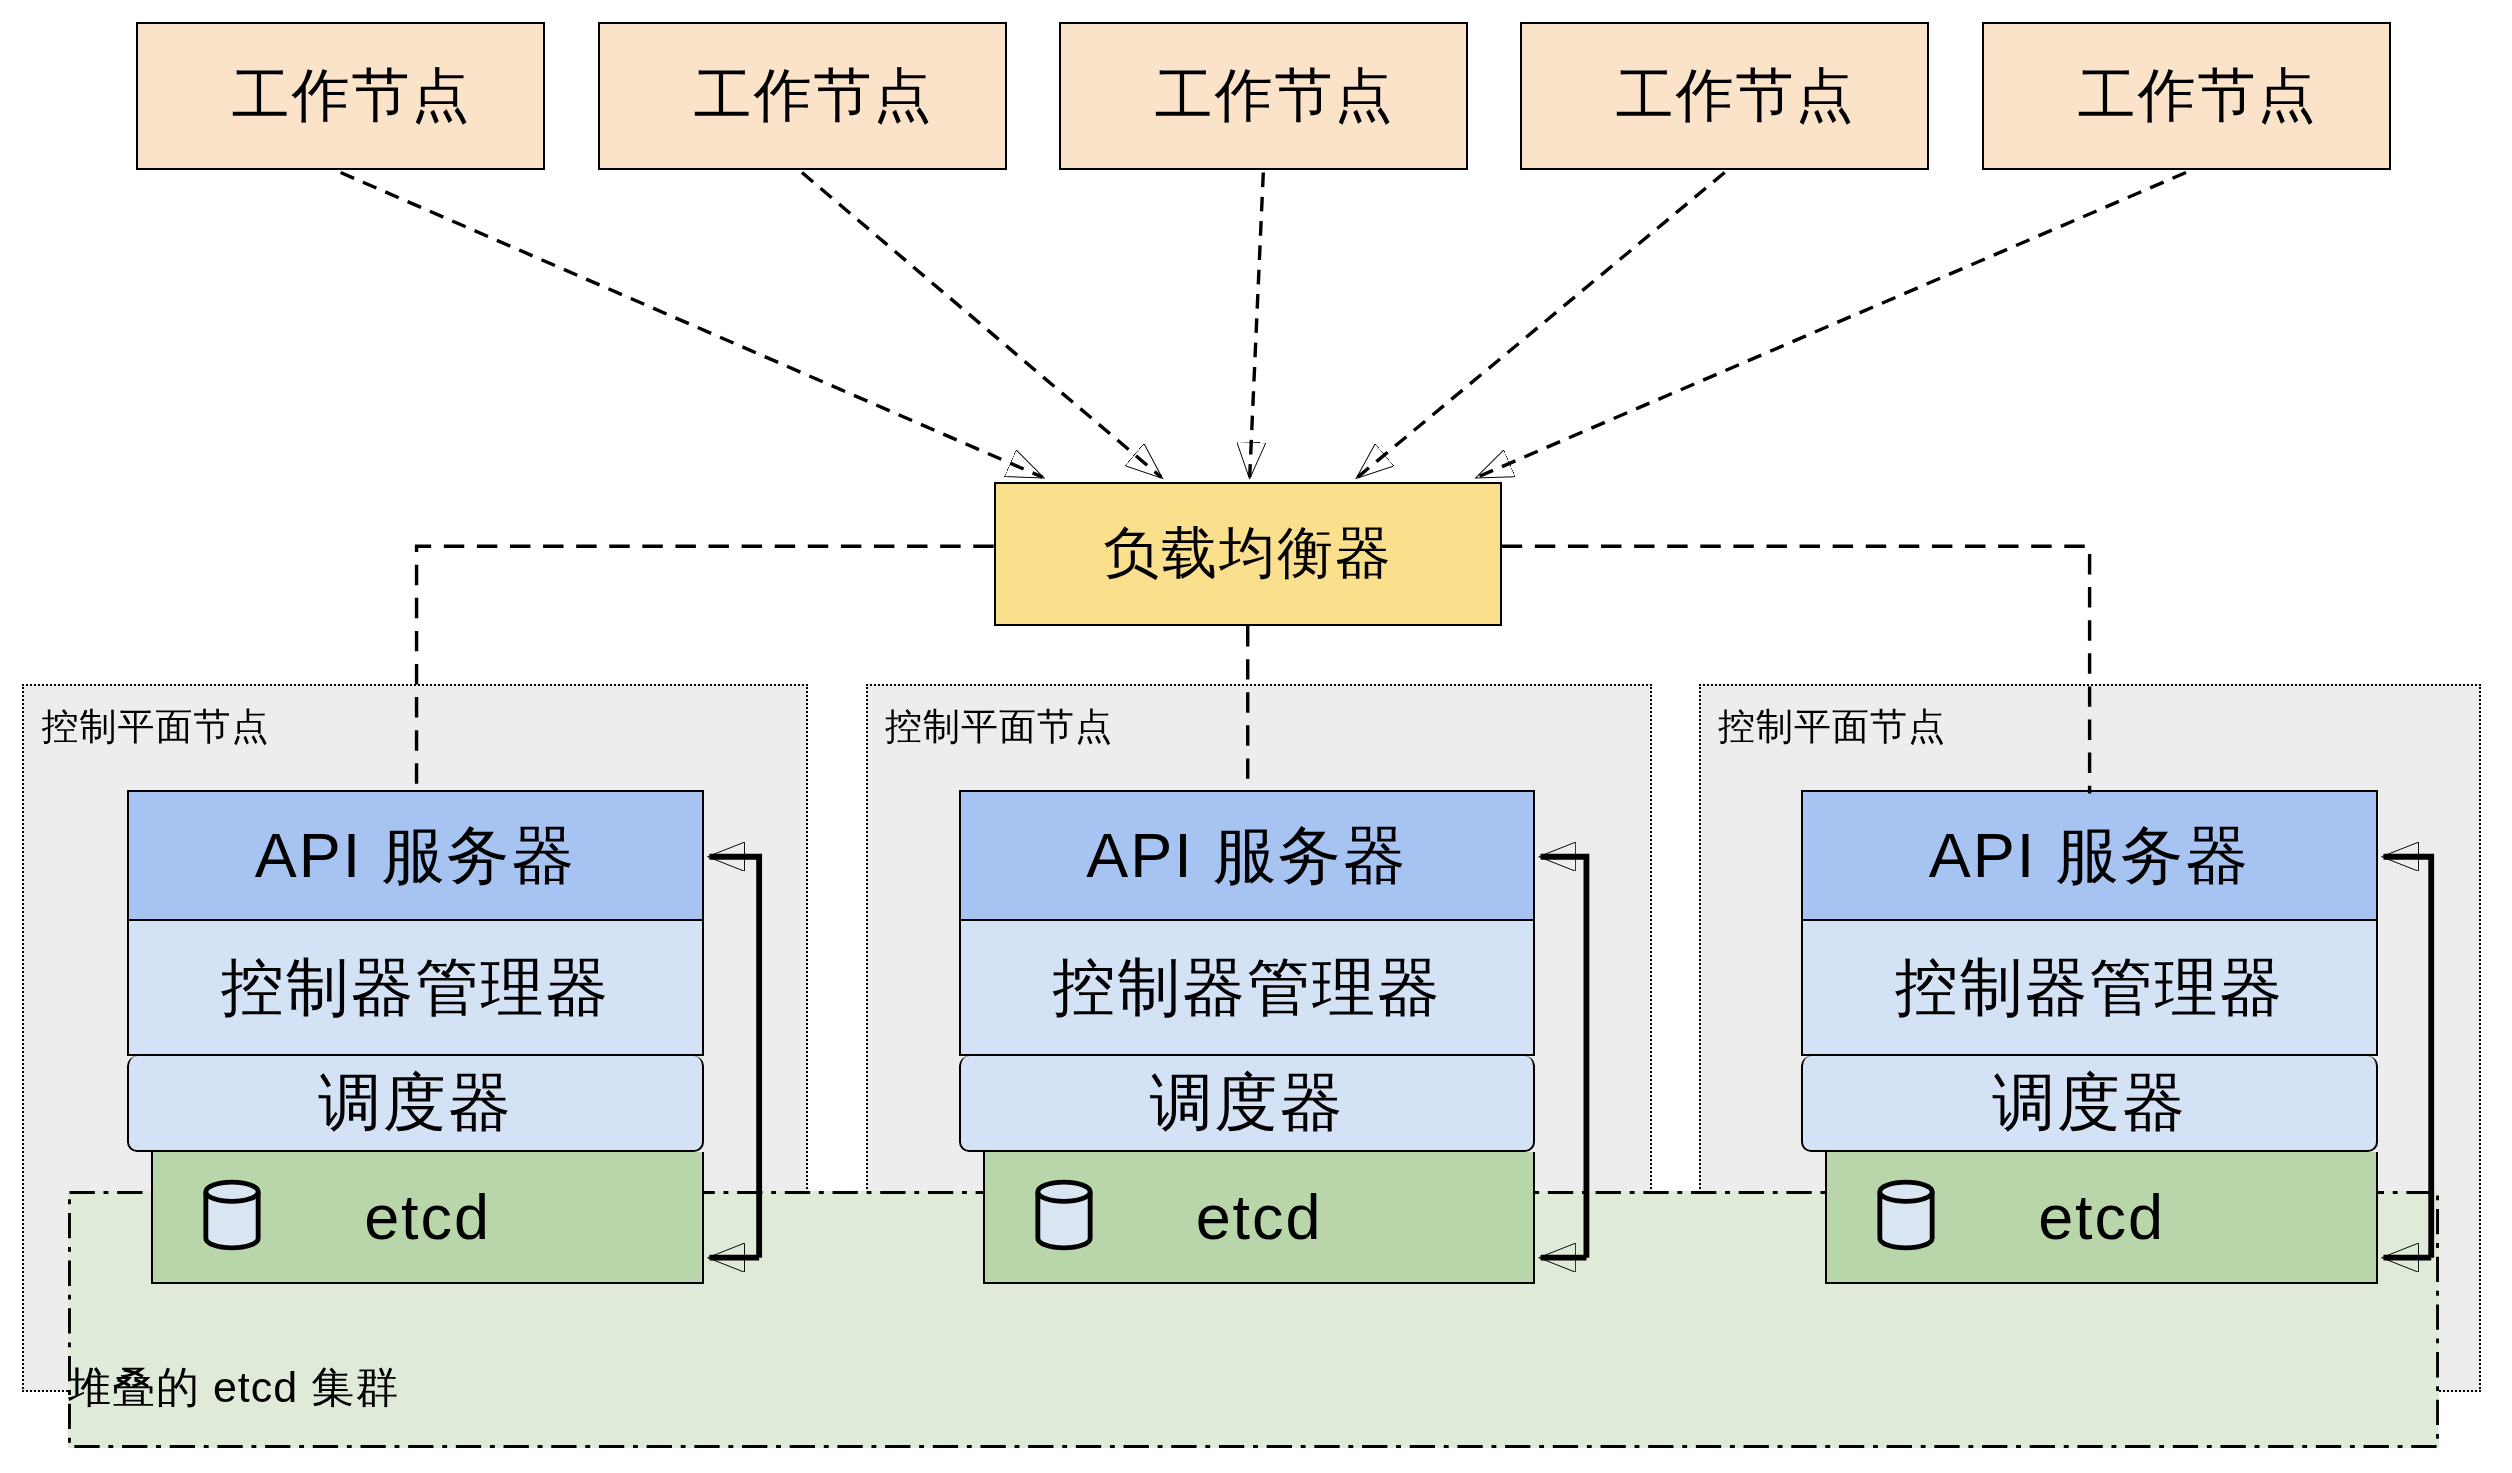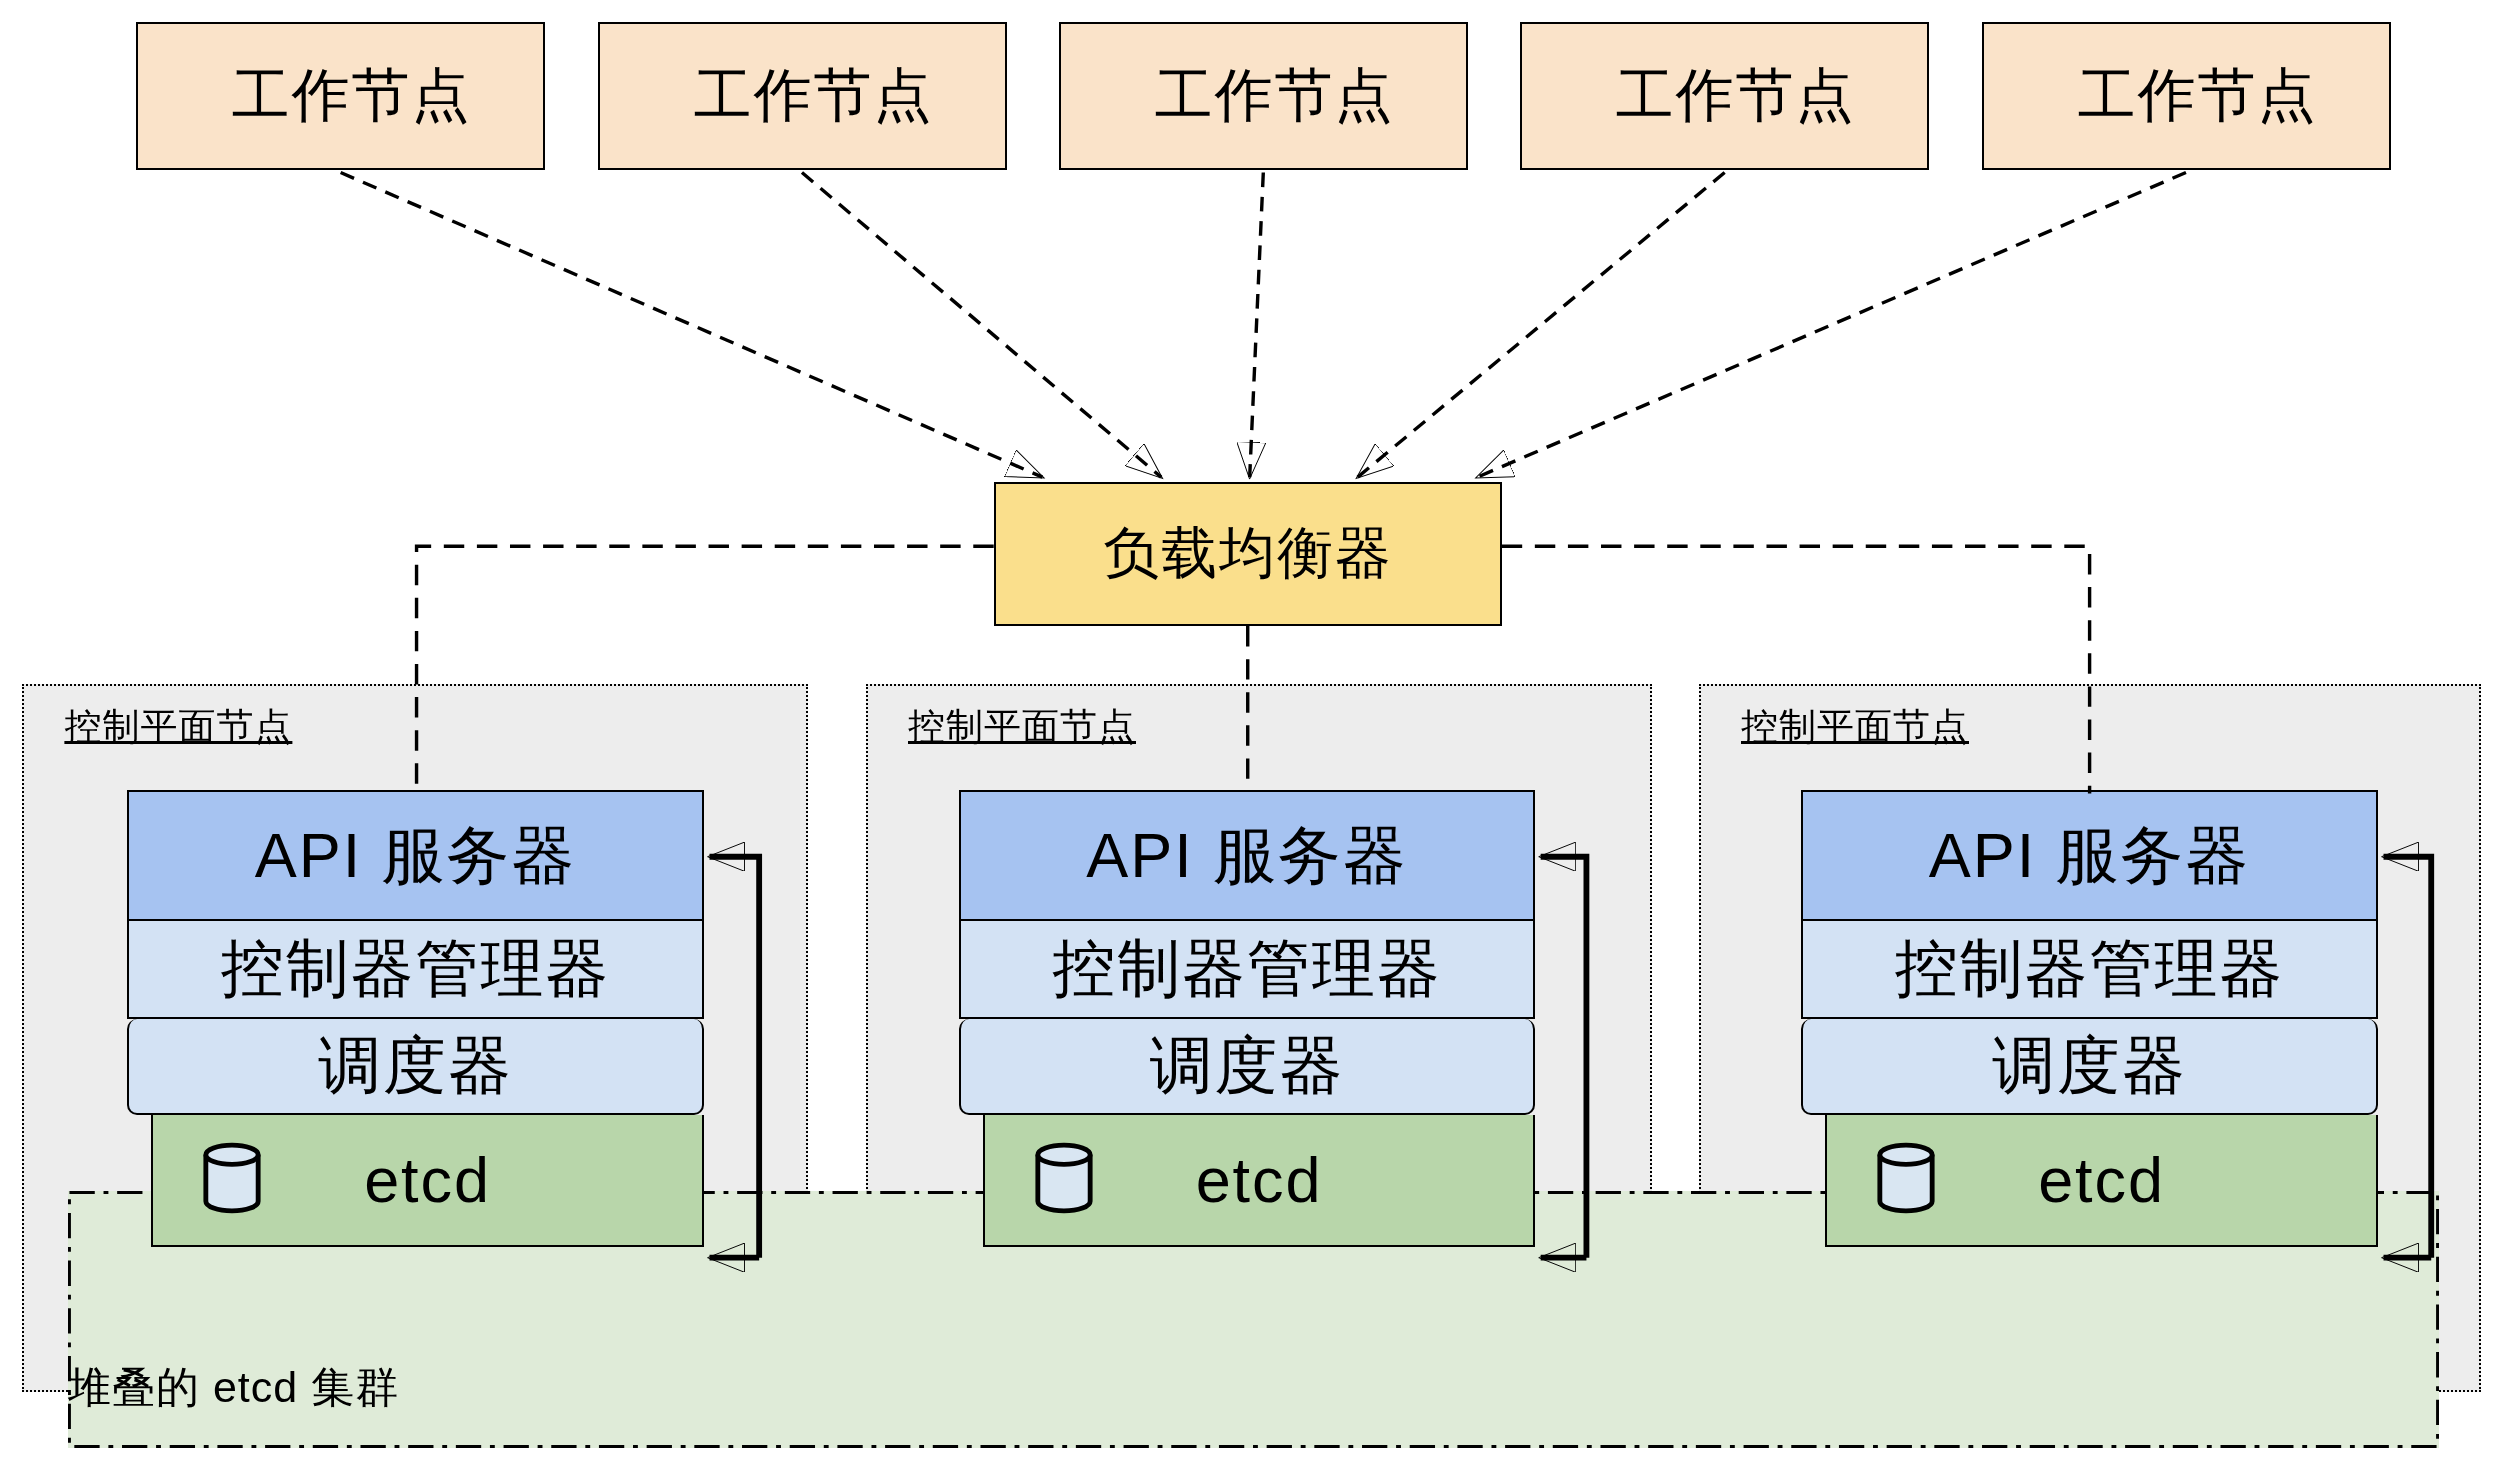--- a/index.html
+++ b/index.html
@@ -19,41 +19,41 @@
     position:absolute;left:994px;top:482px;width:508px;height:144px;box-sizing:border-box;
     background:var(--lb_fill);border:2.9px solid var(--stroke);
     display:flex;align-items:center;justify-content:center;z-index:3;
   }
   .lb span{font-size:56px;letter-spacing:1.9px;}
   
   .cp{
     position:absolute;top:684px;height:708px;box-sizing:border-box;
     background:var(--container_fill);border:2.9px dotted var(--stroke);z-index:1;
   }
-  .cp-label{position:absolute;left:40px;top:15.6px;font-size:37px;letter-spacing:1px;text-decoration:underline;}
+  .cp-label{position:absolute;left:17px;top:15.6px;font-size:37px;letter-spacing:1px;}
   
   .etcd-region{
     position:absolute;left:68px;top:1191px;width:2371px;height:257px;
     background:var(--region_fill);z-index:2;
   }
   .etcd-region svg{position:absolute;left:0;top:0;display:block;}
   .cluster-label{
     position:absolute;left:68px;top:1359px;width:2371px;text-align:left;
     font-size:43px;z-index:4;letter-spacing:1px;
   }
   
   .stack{position:absolute;top:790px;width:577px;z-index:3;}
   .row{
     box-sizing:border-box;border:2.9px solid var(--stroke);
     display:flex;align-items:center;justify-content:center;position:relative;
   }
   .row + .row{border-top:0;}
   .row span{font-size:63px;letter-spacing:1.9px;}
   .row.api{height:131px;background:var(--api_fill);}
-  .row.comp-a{height:98px;background:var(--component_fill);}
+  .row.comp-a{height:135px;background:var(--component_fill);}
   .row.comp-b{height:96px;background:var(--component_fill);border-radius:10px;}
   .row.etcd{height:132px;background:var(--etcd_fill);margin-left:24px;}
   .cylinder{position:absolute;left:48px;top:27px;}
   
   .connectors{position:absolute;left:0;top:0;z-index:5;pointer-events:none;}
   .connectors path{fill:none;stroke:var(--stroke);}
   .dash-worker{stroke-width:3.5;stroke-dasharray:15 10;}
   .dash-branch{stroke-width:3.5;stroke-dasharray:21 13;}
   .loop{stroke-width:6;stroke-linejoin:miter;}
   marker path{fill:var(--stroke);stroke:none;}

